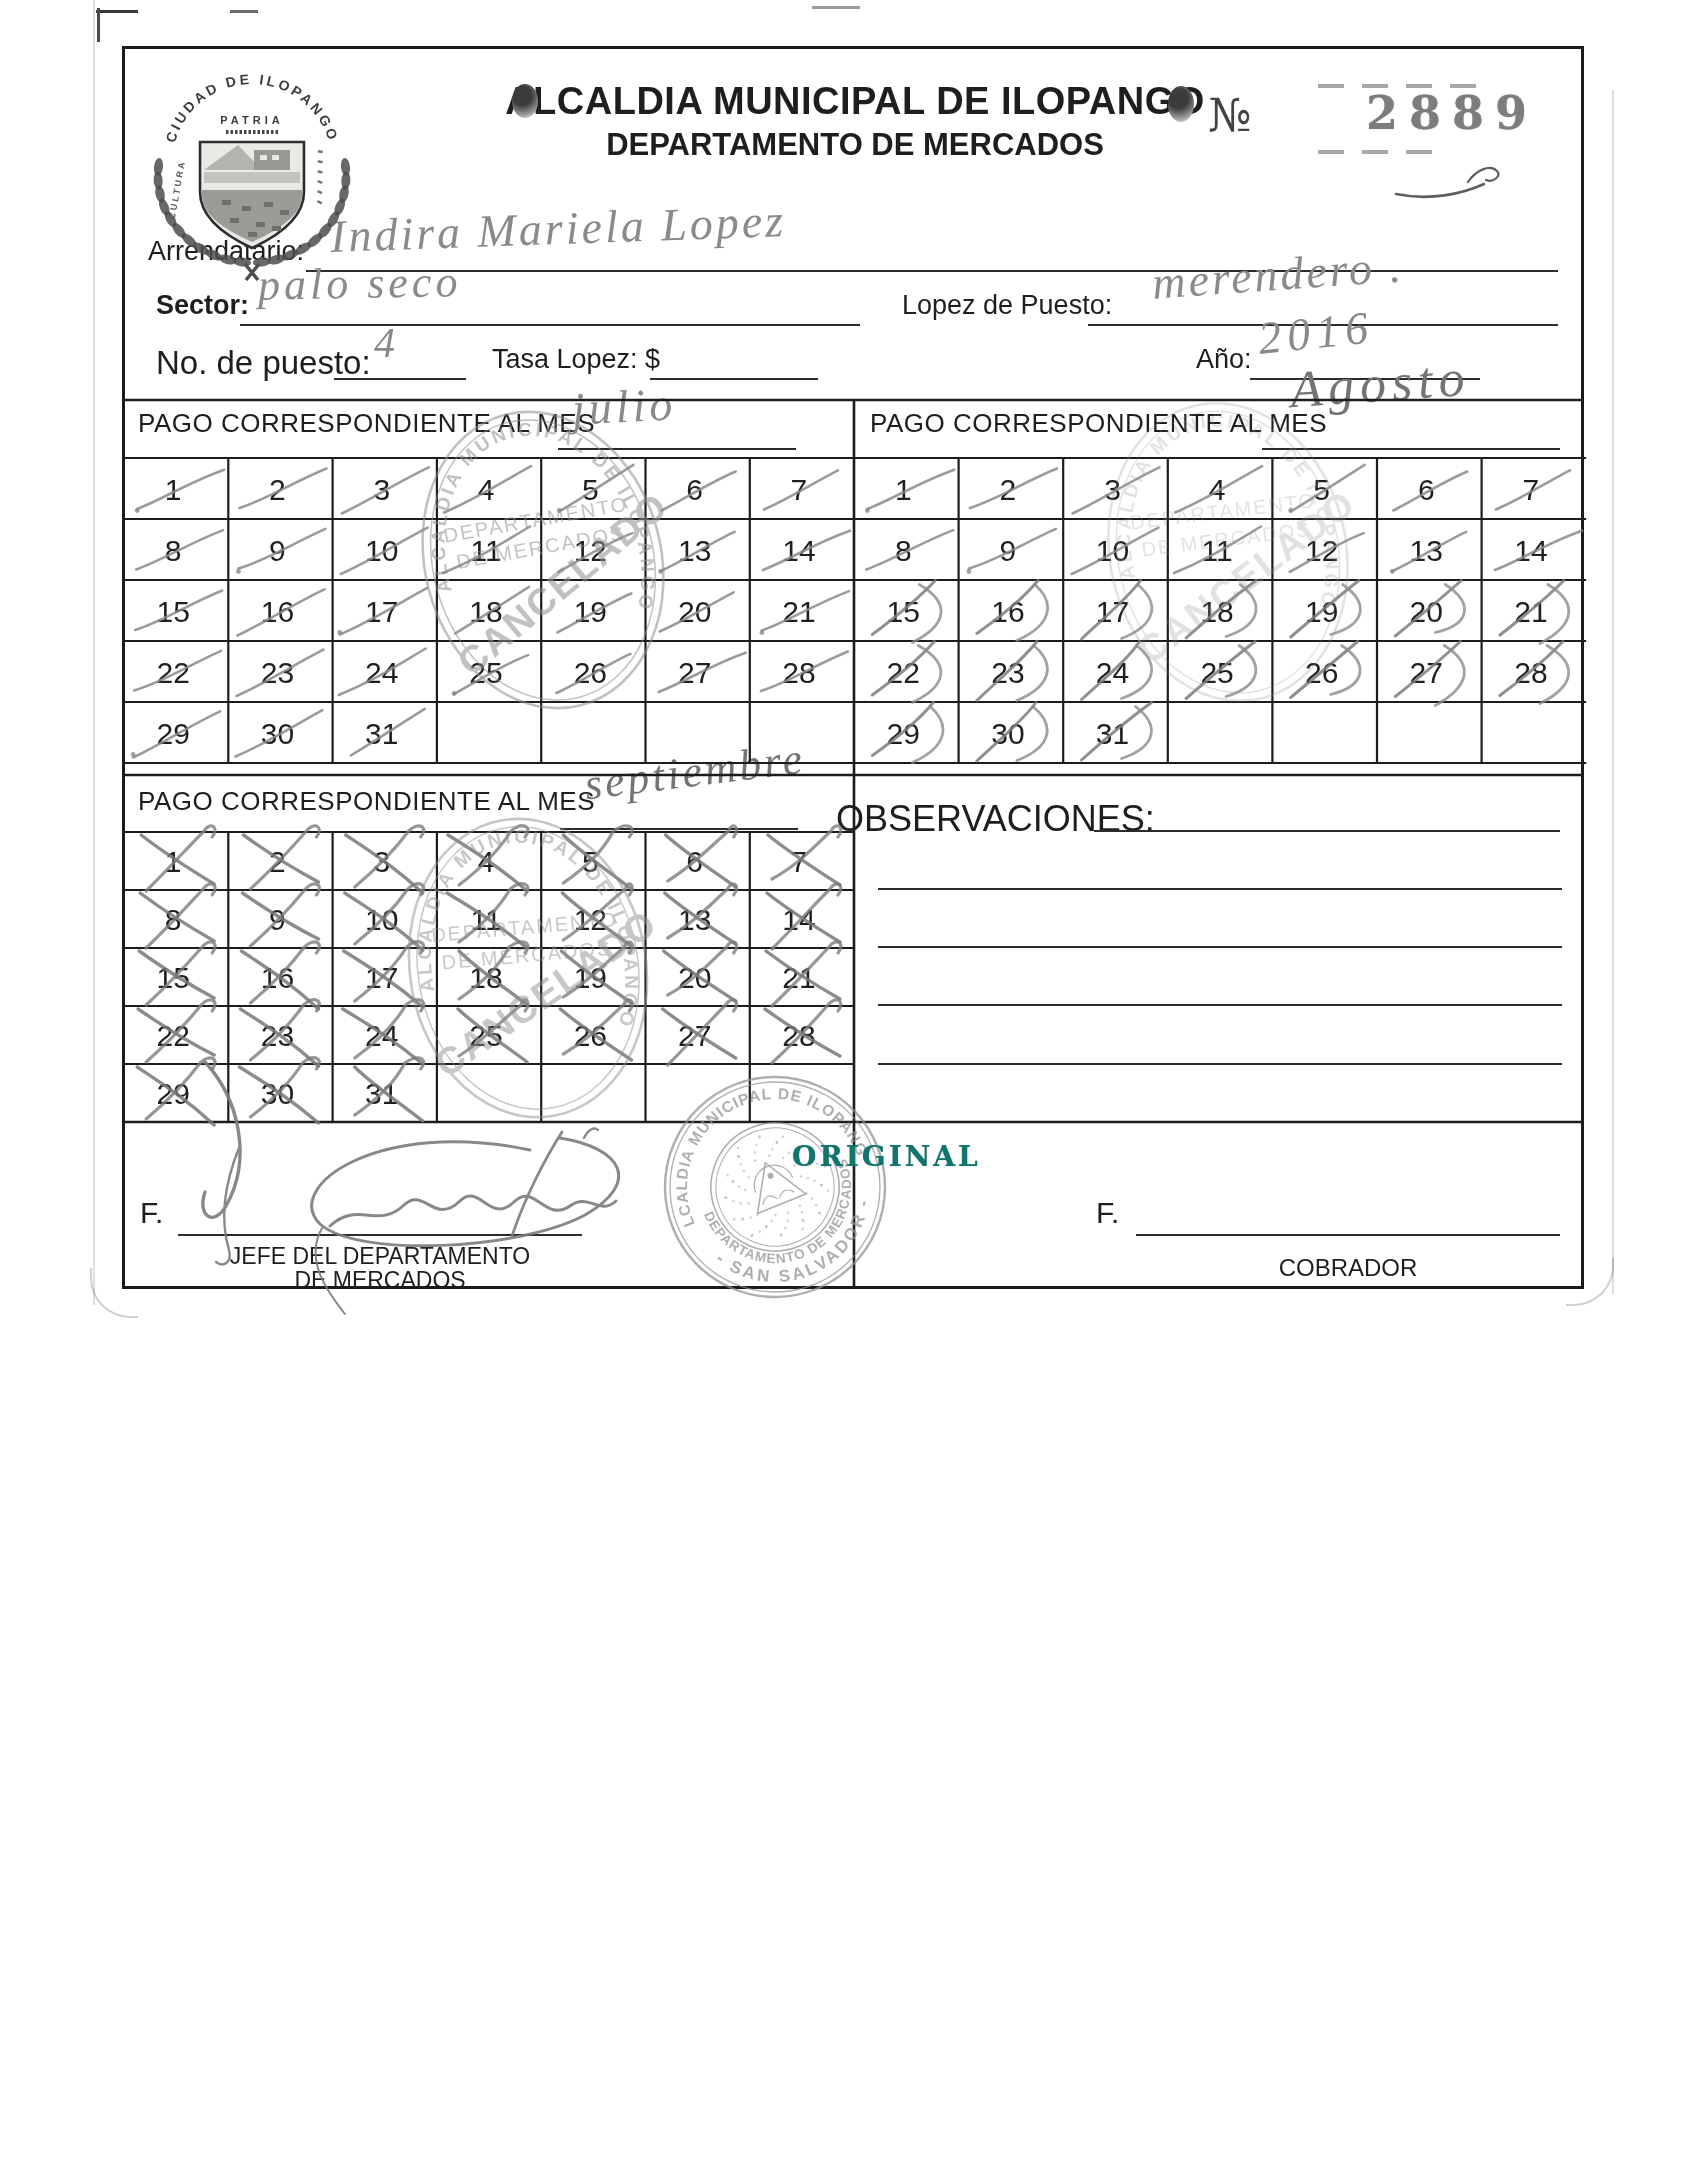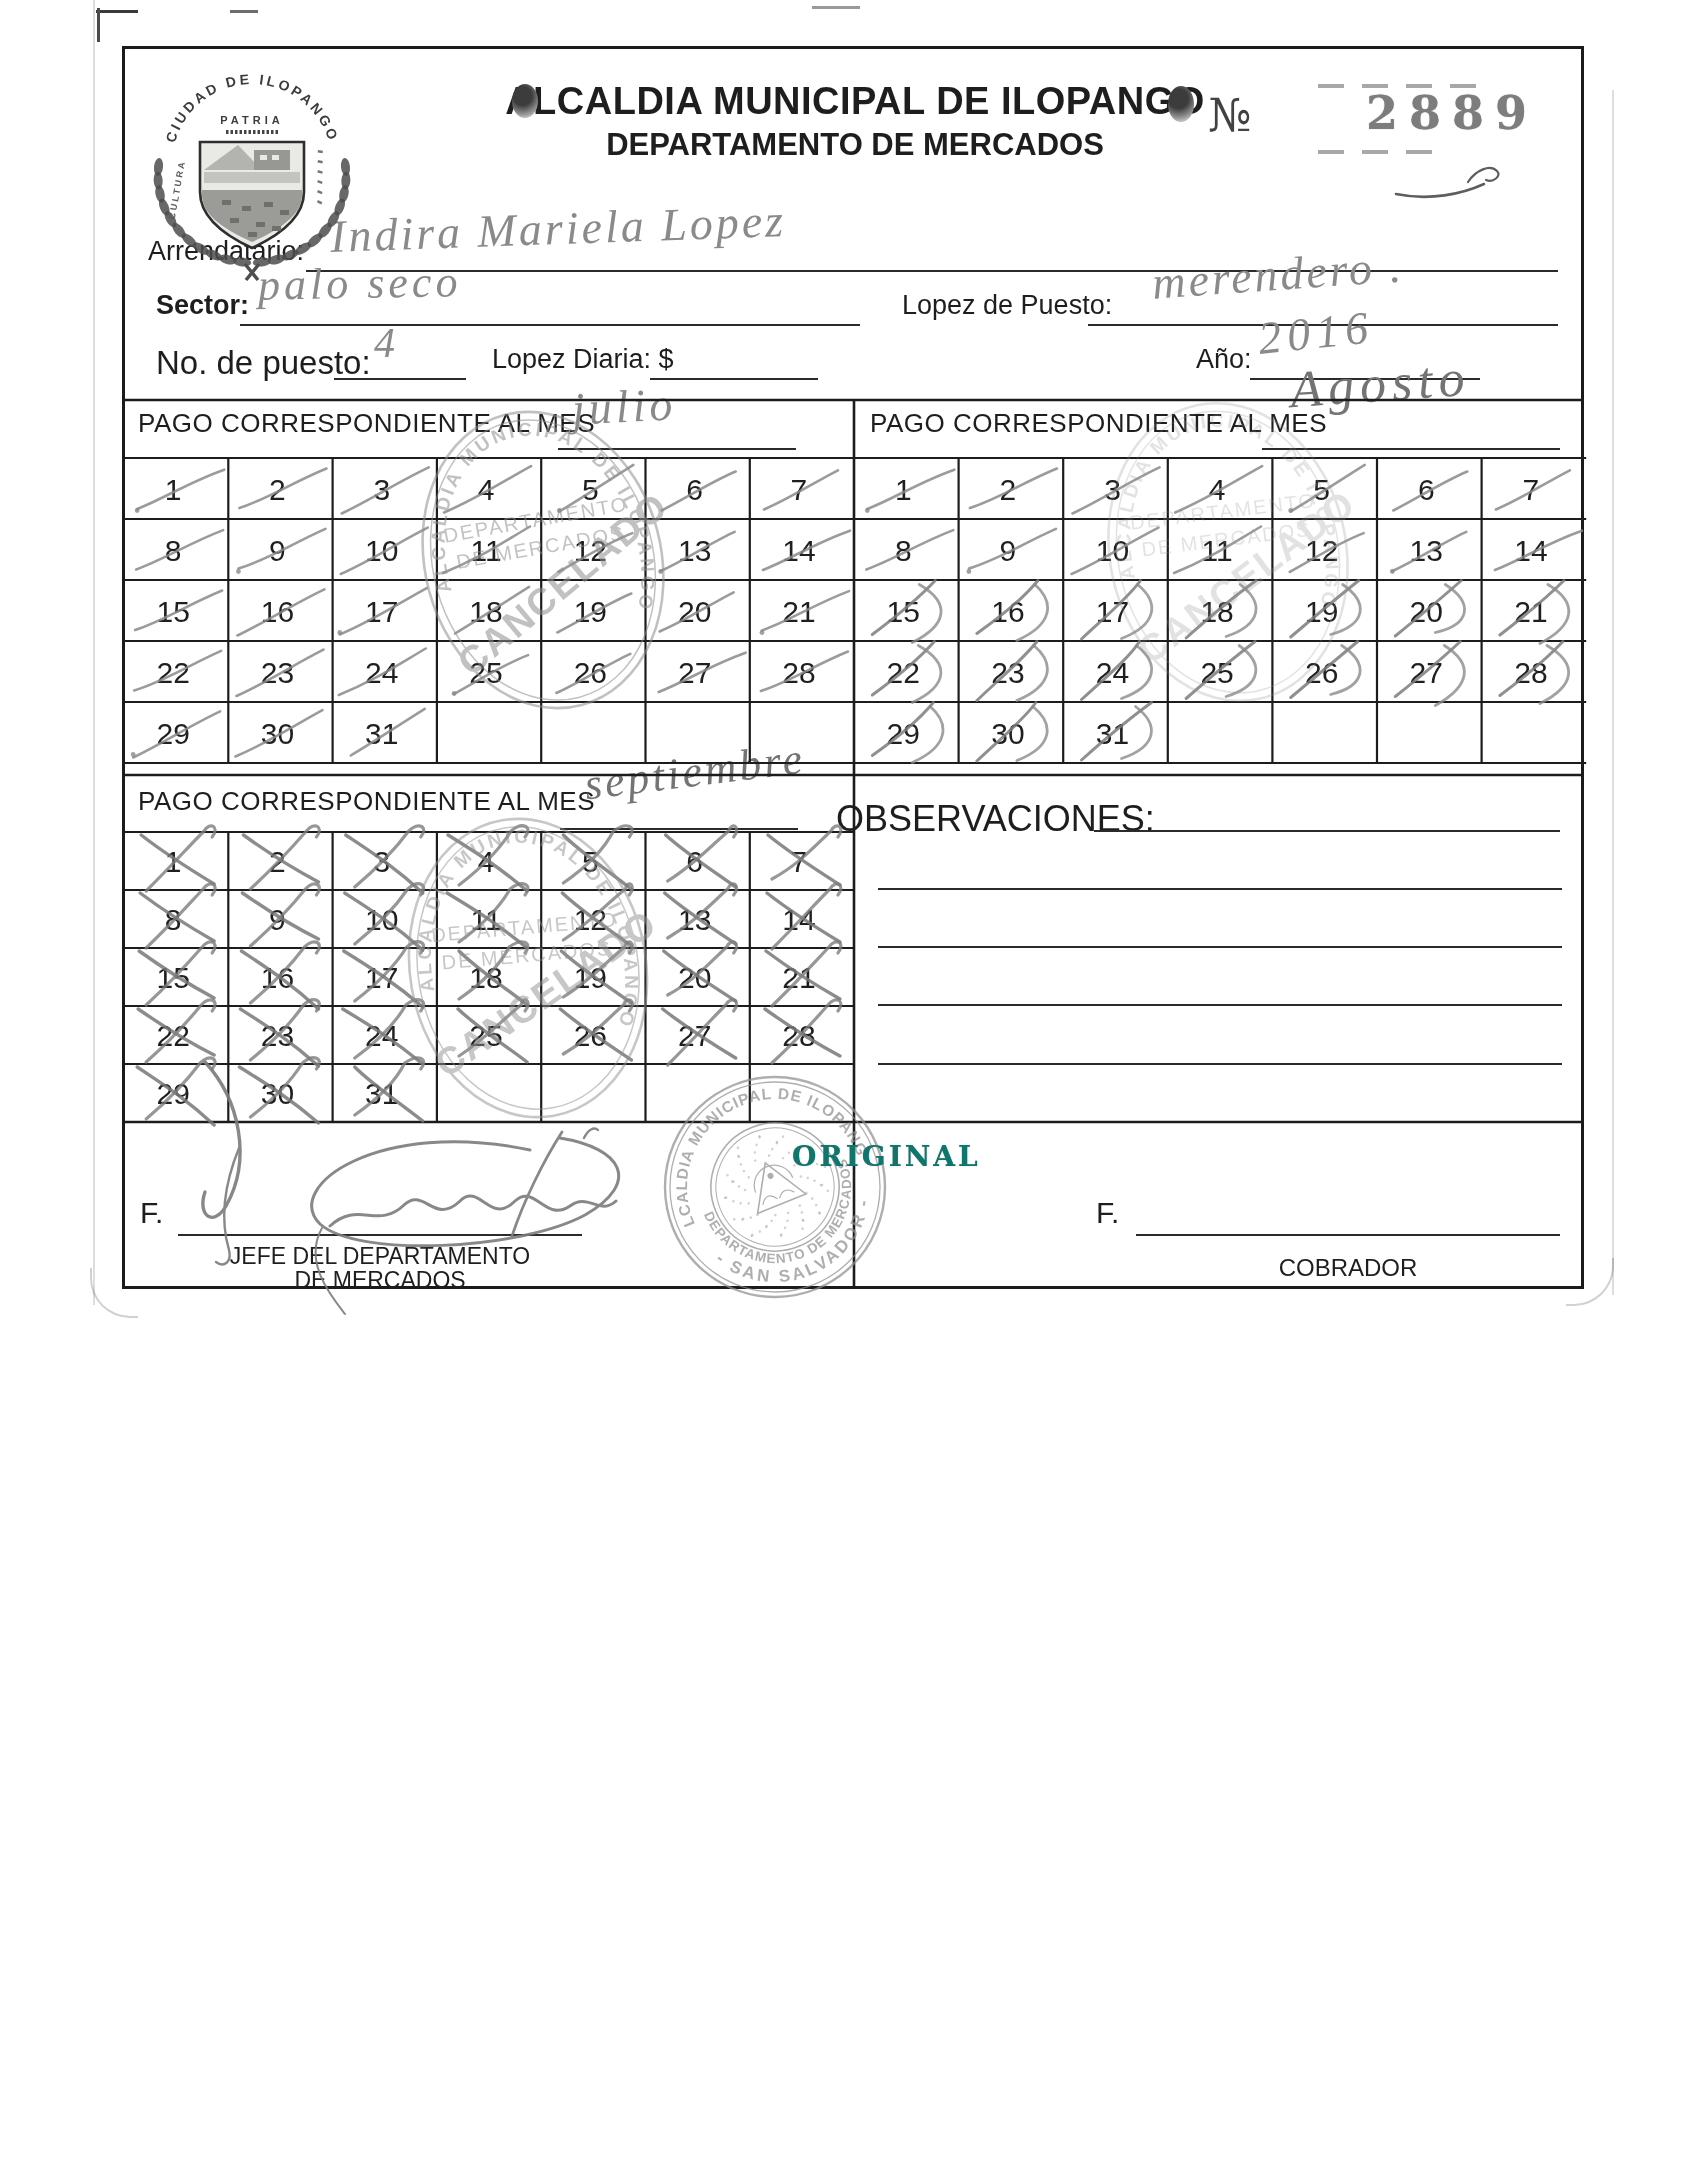--- a/index.html
+++ b/index.html
@@ -56,21 +56,21 @@
   <div class="hw z3" style="left:258px;top:262px;font-size:44px;transform:rotate(-1deg);letter-spacing:4px;">palo seco</div>
 
   <div class="abs lbl" style="left:902px;top:290px;font-size:27px;">Lopez de Puesto:</div>
   <div class="line" style="left:1088px;top:324px;width:470px;"></div>
   <div class="hw z3" style="left:1152px;top:252px;font-size:46px;transform:rotate(-4deg);letter-spacing:3px;">merendero .</div>
 
   <div class="abs lbl" style="left:156px;top:344px;font-size:33px;">No. de puesto:</div>
   <div class="line" style="left:334px;top:378px;width:132px;"></div>
   <div class="hw z3" style="left:374px;top:322px;font-size:42px;">4</div>
 
-  <div class="abs lbl" style="left:492px;top:344px;font-size:27px;">Lopez Diaria: $</div>
+  <div class="abs lbl" style="left:492px;top:344px;font-size:27px;">Tasa Lopez: $</div>
   <div class="line" style="left:650px;top:378px;width:168px;"></div>
 
   <div class="abs lbl" style="left:1196px;top:344px;font-size:27px;">Año:</div>
   <div class="line" style="left:1250px;top:378px;width:230px;"></div>
   <div class="hw z3" style="left:1258px;top:310px;font-size:46px;transform:rotate(-6deg);letter-spacing:6px;">2016</div>
 
   <div class="abs lbl" style="left:138px;top:408px;font-size:26px;letter-spacing:0.5px;">PAGO CORRESPONDIENTE AL MES</div>
   <div class="line" style="left:558px;top:448px;width:238px;"></div>
   <div class="hw" style="left:572px;top:384px;font-size:46px;transform:rotate(-3deg);letter-spacing:4px;">julio</div>
 

